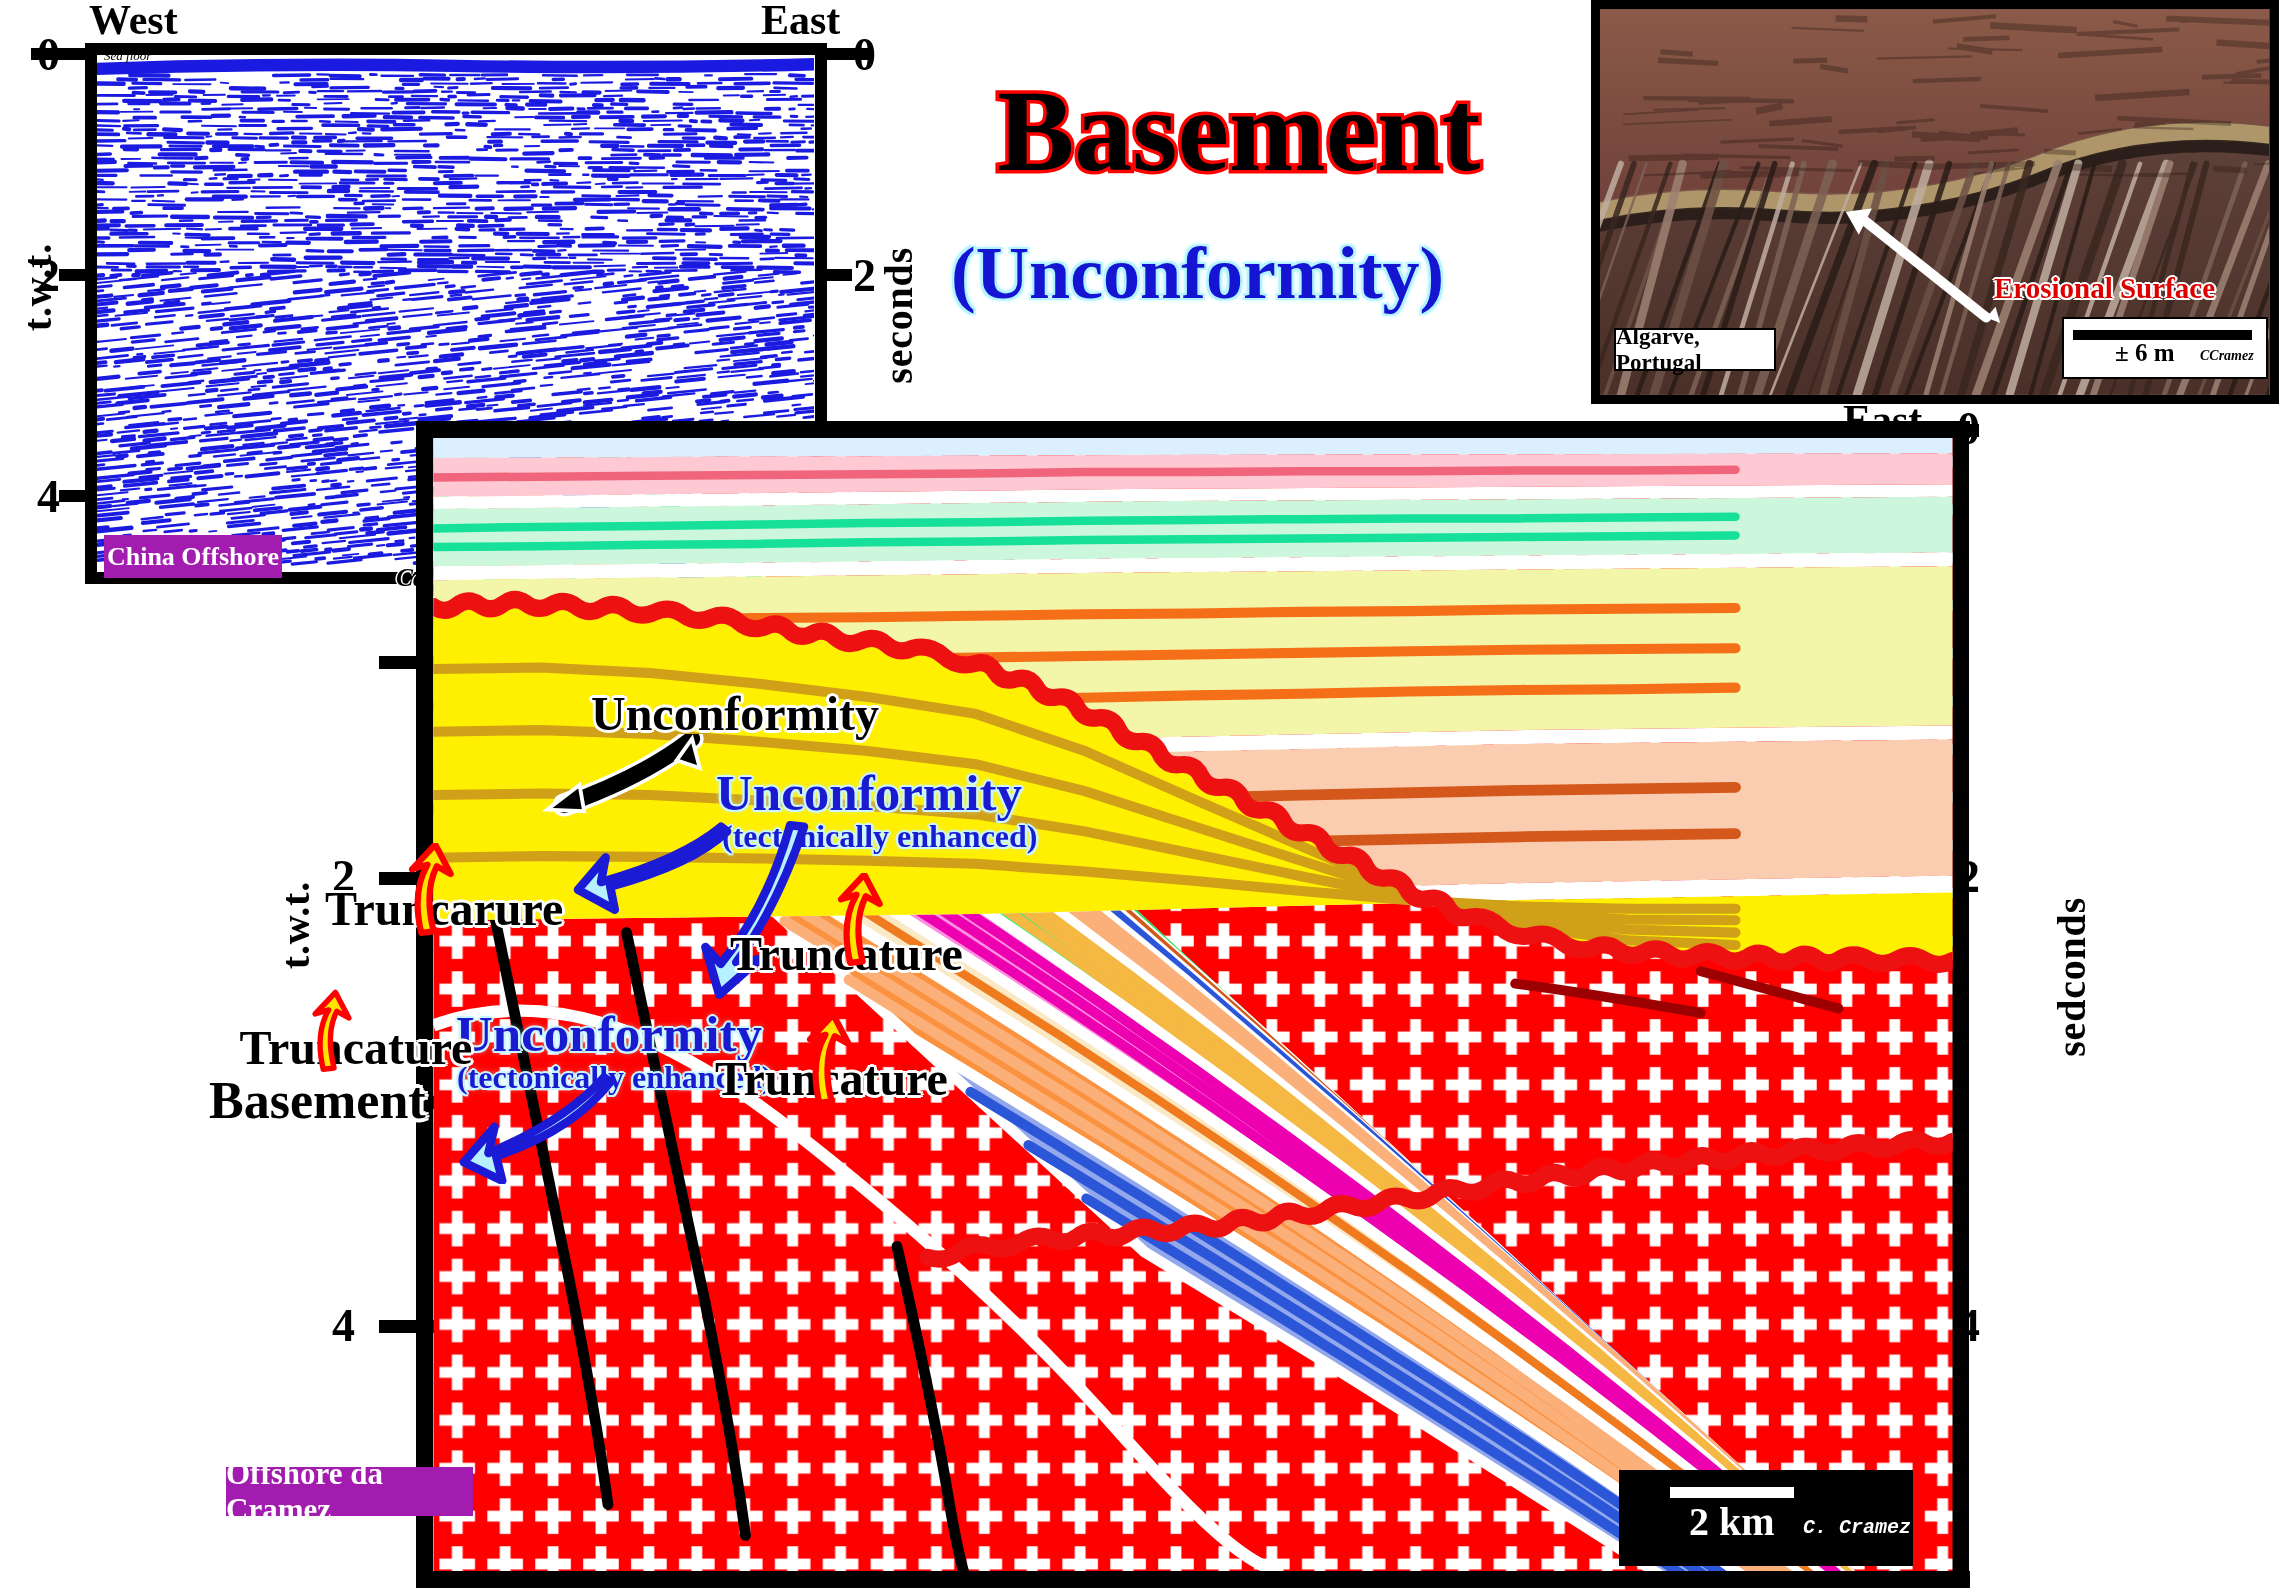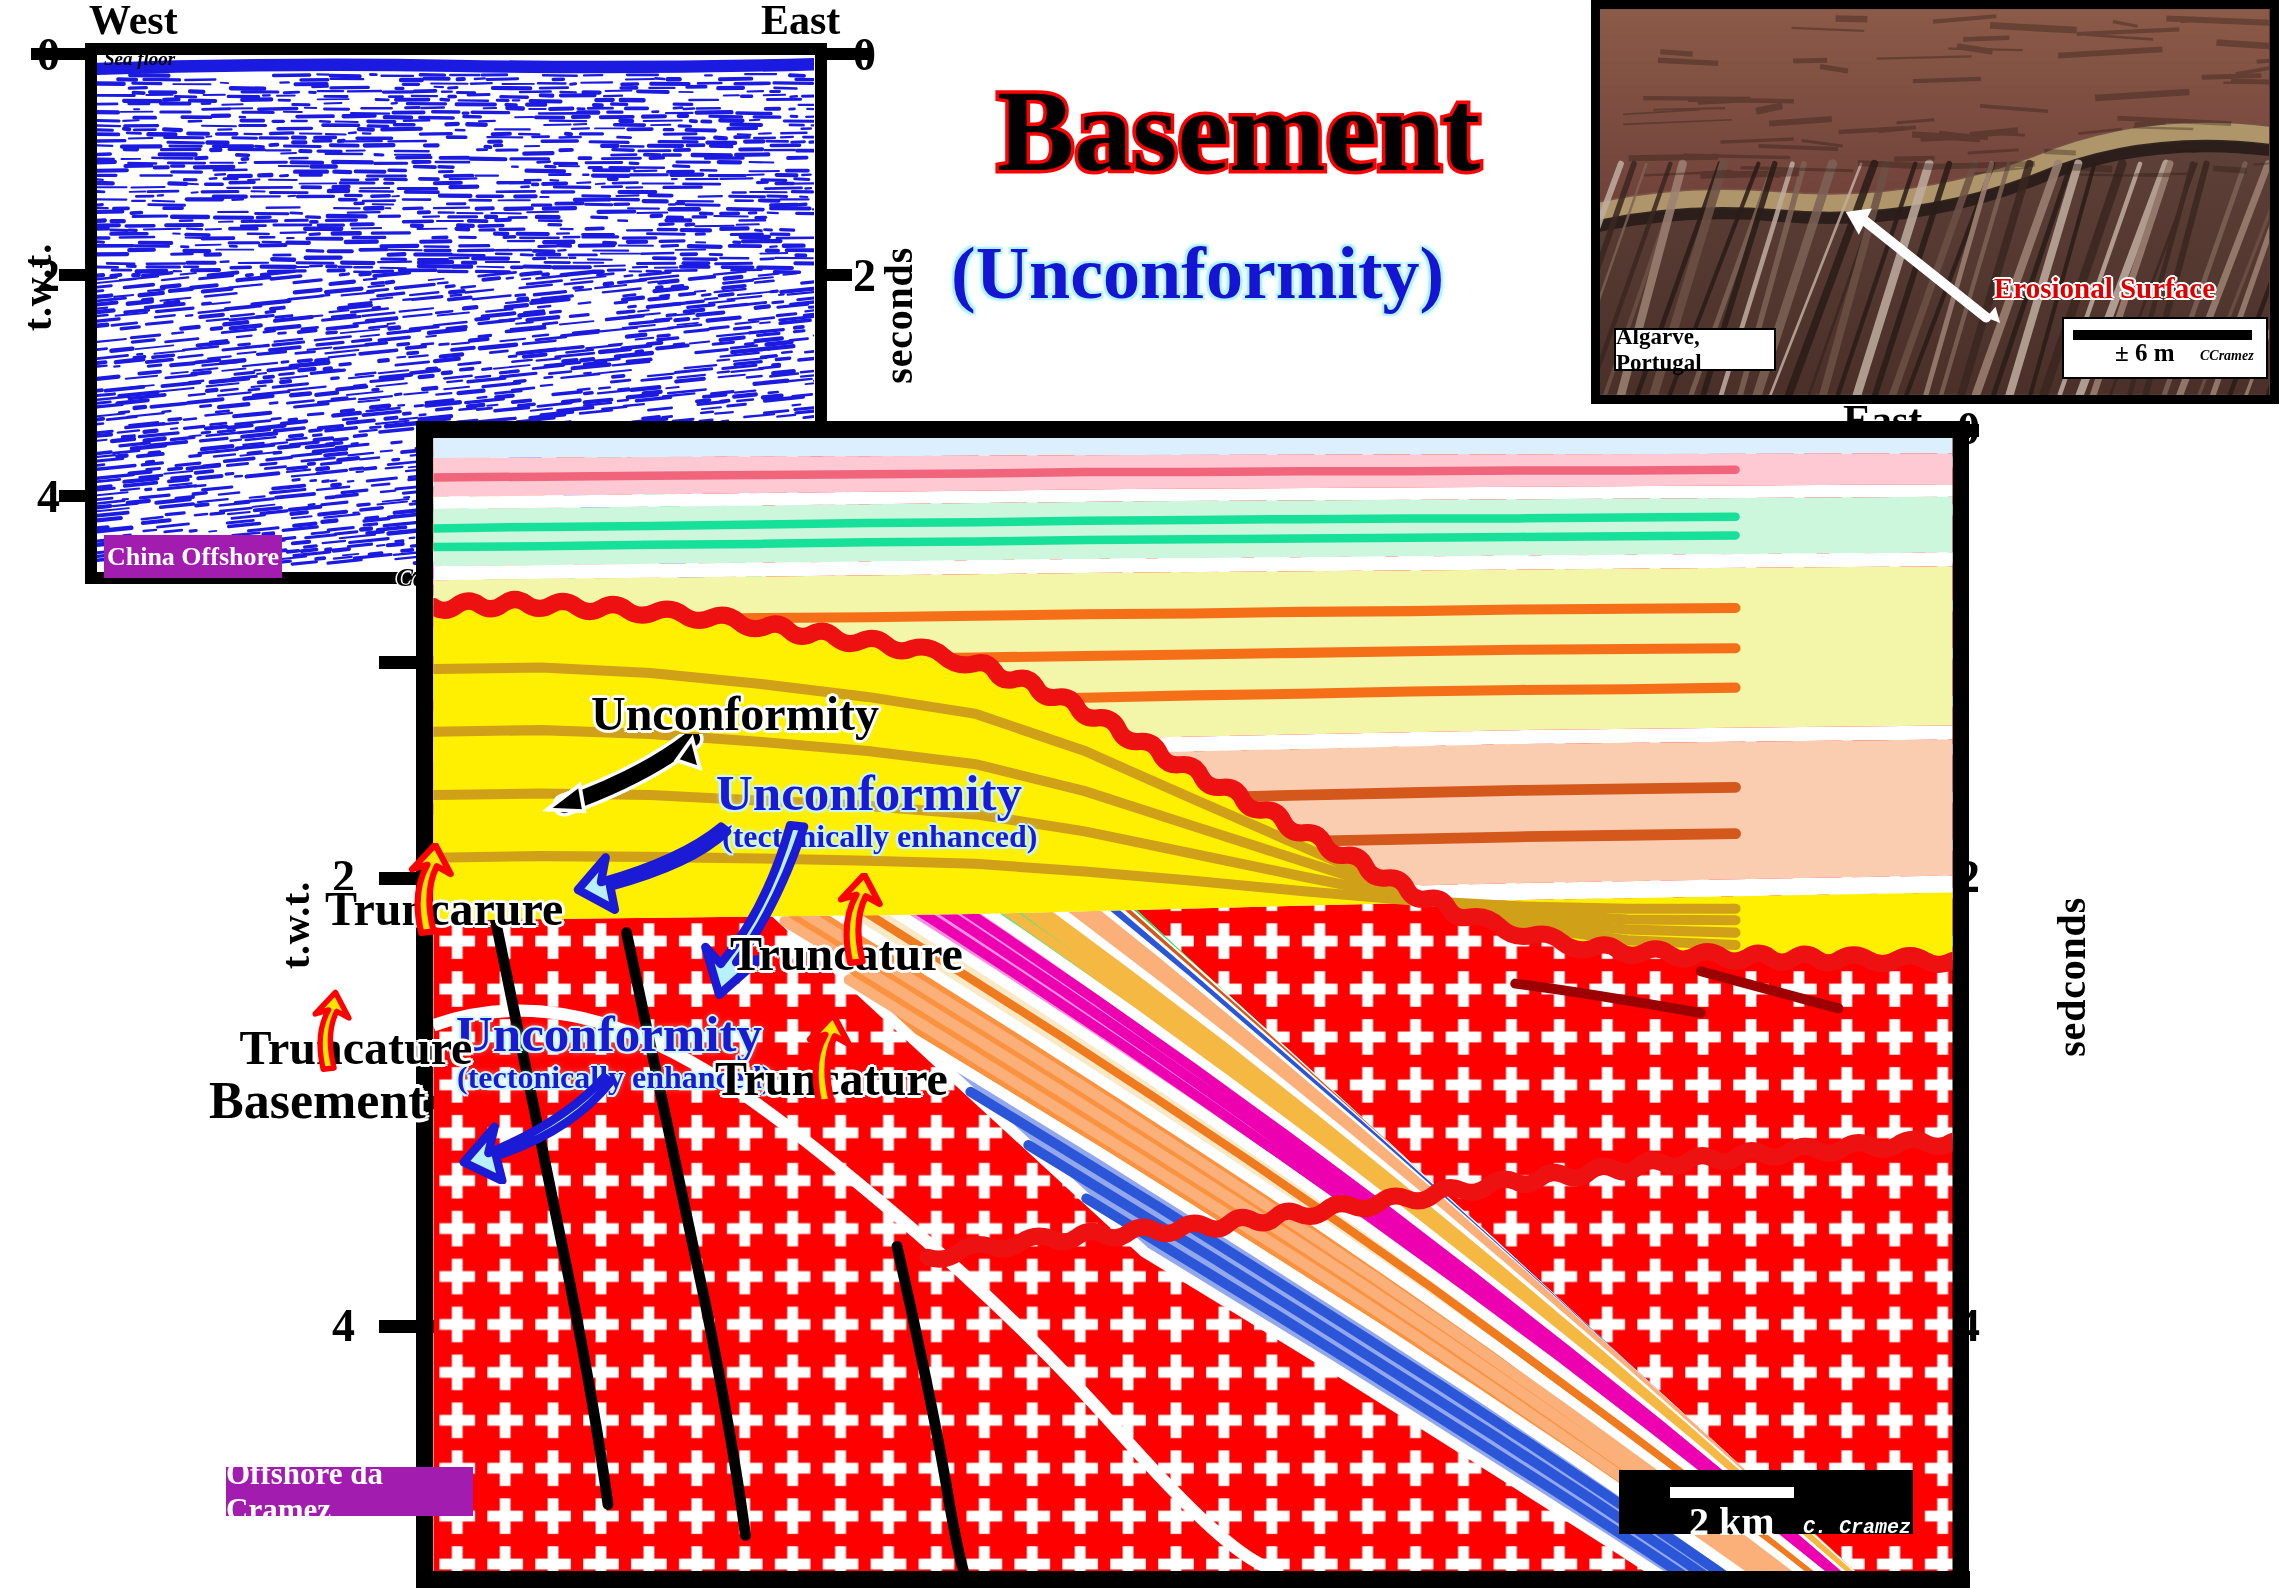--- a/index.html
+++ b/index.html
@@ -2139,21 +2139,21 @@
           <path d="M643.5,654.2 L653.7,653.2" stroke-width="4.9"></path>
           <path d="M689.8,653.5 L735.5,649.0" stroke-width="3.7"></path>
           <path d="M737.6,652.8 L758.7,650.7" stroke-width="4.9"></path>
           <path d="M793.6,654.5 L817.2,652.1" stroke-width="5.4"></path>
           <path d="M892.4,653.0 L909.8,651.3" stroke-width="2.8"></path>
           <path d="M918.3,652.0 L931.3,650.7" stroke-width="5.2"></path>
         </g>
     </svg>
   </div>
 
-  <div class="abs" style="left:104px;top:48px;font-size:19px;font-style:italic;font-weight:bold;color:#000;
+  <div class="abs" style="left:104px;top:48px;font-size:13px;font-style:italic;font-weight:normal;color:#000;
               font-family:'Liberation Serif',serif;">Sea floor</div>
 
   <div class="abs capbox" style="left:104px;top:535px;width:178px;height:43px;font-size:26px;">China Offshore</div>
 
   <div class="abs" style="left:396px;top:563px;font-size:25.5px;font-weight:bold;font-style:italic;color:#000;
               font-family:'Liberation Serif',serif;
               text-shadow:1.5px 0 0 #fff,-1.5px 0 0 #fff,0 1.5px 0 #fff,0 -1.5px 0 #fff;">Canvas Auto-Trace</div>
 
   <div class="abs" style="left:653px;top:532px;width:178px;height:53px;background:#000;">
     <div class="abs" style="left:31px;top:9.3px;width:112px;height:8.5px;background:#fff;"></div>
@@ -2536,19 +2536,19 @@
     <path d="M30,116 C22,82 24,52 38,28 L18,34 L48,2 L68,40 L50,30 C38,54 38,82 46,114 Z" fill="#ffe400" stroke="#ff0000" stroke-width="8" stroke-linejoin="round"></path>
   </svg>
   <svg class="abs" style="left:541px;top:611px;" width="62" height="93" viewBox="0 0 80 120">
     <path d="M30,116 C22,82 24,52 38,28 L18,34 L48,2 L68,40 L50,30 C38,54 38,82 46,114 Z" fill="#ffe400" stroke="#ff0000" stroke-width="8" stroke-linejoin="round"></path>
   </svg>
 
   <div class="abs lbl-basement" style="left:-46px;top:669px;">Basement</div>
 
   <div class="abs capbox" style="left:-29px;top:1065px;width:247px;height:49px;font-size:31px;">Offshore da Cramez</div>
 
-  <div class="abs" style="left:1364px;top:1068px;width:294px;height:64px;background:#000;">
+  <div class="abs" style="left:1364px;top:1068px;width:294px;height:96px;background:#000;">
     <div class="abs" style="left:51px;top:17px;width:124px;height:10.8px;background:#fff;"></div>
     <div class="abs" style="left:70px;top:28px;font-size:40px;font-weight:bold;color:#fff;font-family:'Liberation Serif',serif;">2 km</div>
     <div class="abs sig" style="left:184px;top:46px;font-size:20px;">C. Cramez</div>
   </div>
 </div>
 
 
 </body></html>

